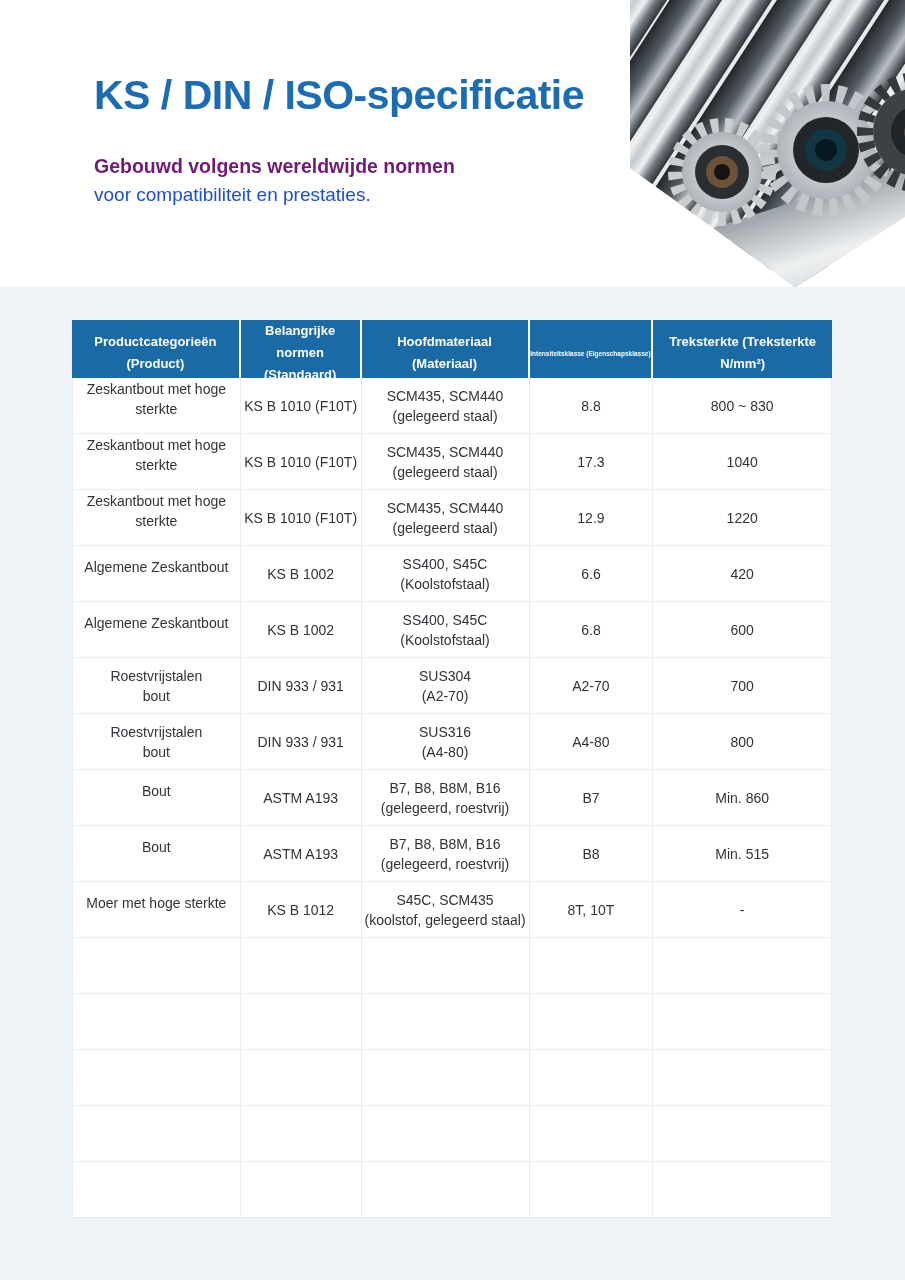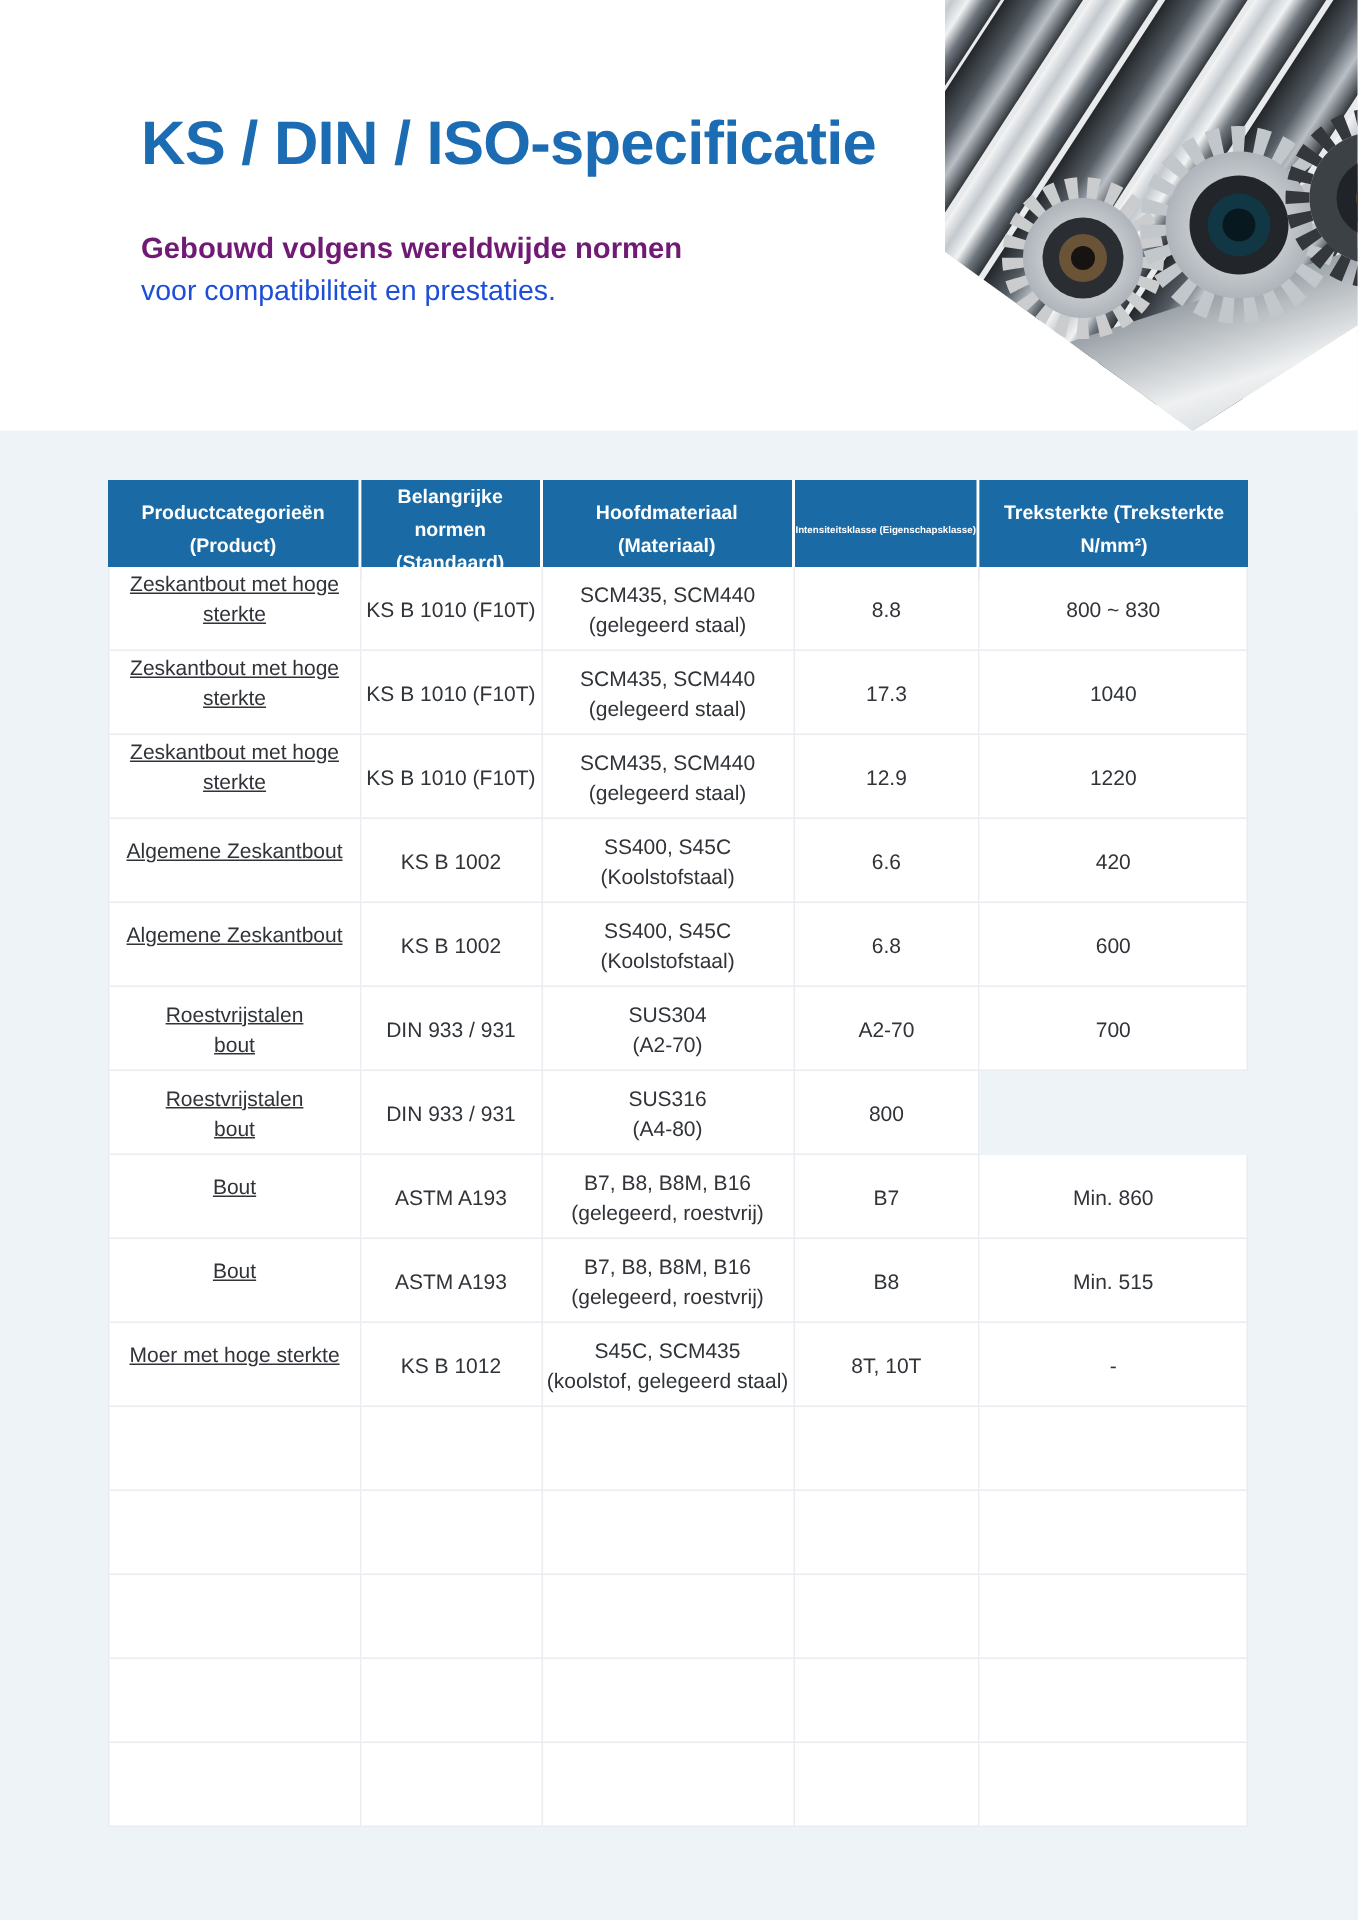--- a/index.html
+++ b/index.html
@@ -59,21 +59,21 @@
   .th.tiny{font-size:6.5px;line-height:9px;}
   .tr{height:56px;}
   .td{
     background:#ffffff;
     display:flex;align-items:center;justify-content:center;
     text-align:center;font-size:14px;color:var(--text);line-height:20px;
     white-space:pre-line;
     border-right:1px solid var(--line);
     border-bottom:1px solid var(--line);
   }
-  .td:first-child{border-left:1px solid var(--line);text-decoration:underline;}
+  .td:first-child{border-left:1px solid var(--line);}
   .td.lift{padding-bottom:13px;} 
 </style>
 </head>
 <body>
 
 <div class="top">
   <h1 class="page-title">KS / DIN / ISO-specificatie</h1>
   <p class="sub-bold">Gebouwd volgens wereldwijde normen</p>
   <p class="sub-reg">voor compatibiliteit en prestaties.</p>
 
@@ -202,20 +202,21 @@
 (A2-70)</div>
           <div class="td">A2-70</div>
           <div class="td">700</div>
         </div>
         <div class="tr">
           <div class="td">Roestvrijstalen
 bout</div>
           <div class="td">DIN 933 / 931</div>
           <div class="td">SUS316
 (A4-80)</div>
+          <div class="td">A4-80</div>
           <div class="td">800</div>
         </div>
         <div class="tr">
           <div class="td lift">Bout</div>
           <div class="td">ASTM A193</div>
           <div class="td">B7, B8, B8M, B16
 (gelegeerd, roestvrij)</div>
           <div class="td">B7</div>
           <div class="td">Min. 860</div>
         </div>

